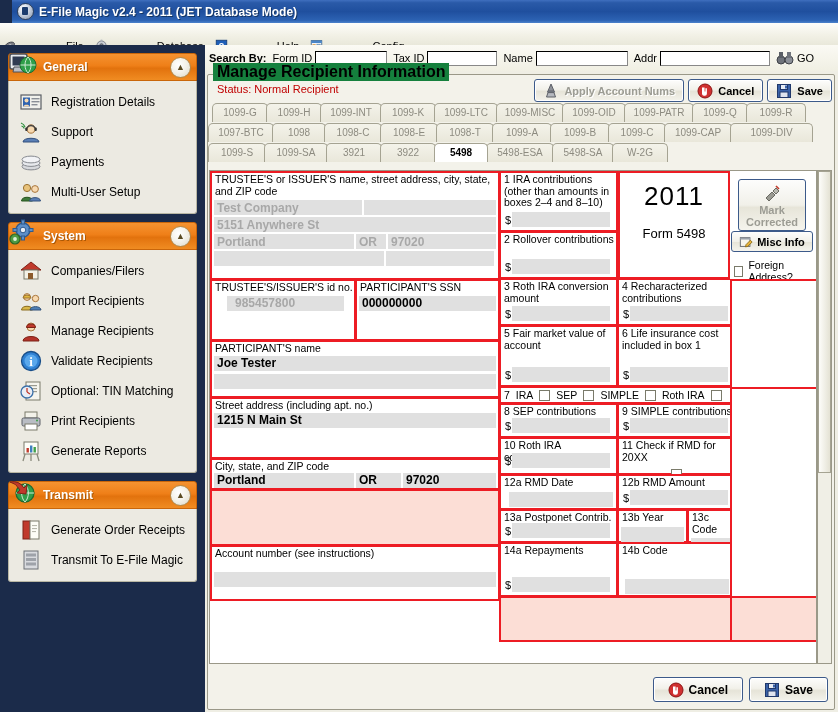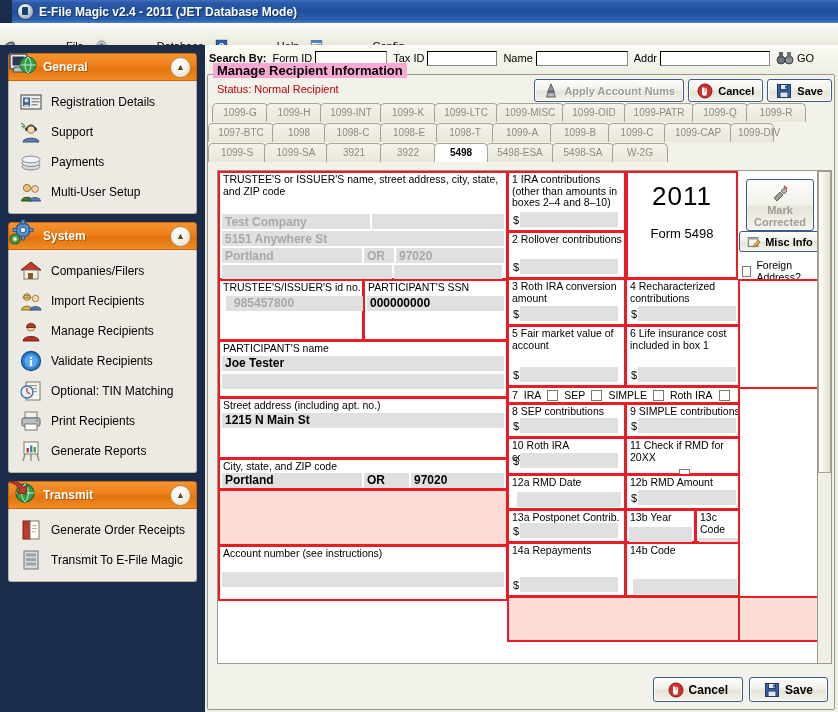--- a/index.html
+++ b/index.html
@@ -87,22 +87,22 @@
   
   .main{
     position:absolute;left:205px;top:71px;width:633px;height:641px;
     background:#efeee4;
   }
   .gbox{
     position:absolute;left:2px;top:3px;width:626px;height:634px;
     border:1px solid #9a9888;border-radius:2px;background:#f3f2ea;
   }
   .gbox-title{
-    position:absolute;left:8px;top:-8px;background:#f9a8d4;padding:0 4px;
-    font-weight:bold;font-size:13px;color:#000;
+    position:absolute;left:8px;top:-8px;background:#15803d;padding:0 4px;
+    font-weight:bold;font-size:16px;color:#000;
   }
   .status{position:absolute;left:12px;top:12px;font-size:11px;color:#c00000;}
 
   .topbtns{position:absolute;right:6px;top:8px;display:flex;gap:4px;}
   .xpbtn{
     display:flex;align-items:center;justify-content:center;gap:5px;
     height:21px;padding:0 8px;font-size:11px;font-weight:bold;
     background:linear-gradient(to bottom,#fdfdfc 0%,#f2f1ea 45%,#e6e4d8 55%,#f4f3ec 100%);
     border:1px solid #3c5a8a;border-radius:3px;color:#000;cursor:pointer;
     box-shadow:inset 0 0 0 1px #fff;
@@ -118,21 +118,21 @@
     height:19px;line-height:18px;padding:0 7px;font-size:10px;color:#8d8b80;
     background:linear-gradient(to bottom,#f4f3ea 0%,#e9e7da 100%);
     border:1px solid #a5a392;border-bottom:none;border-radius:5px 5px 0 0;
     margin-right:-2px;text-align:center;white-space:nowrap;cursor:pointer;
     box-sizing:border-box;position:relative;
   }
   .tab.sel{color:#000;font-weight:bold;background:#fff;z-index:5;}
 
   
   .formwrap{
-    position:absolute;left:12px;top:99px;width:606px;height:492px;
+    position:absolute;left:4px;top:99px;width:606px;height:492px;
     background:#fff;border:1px solid #9a9888;overflow:hidden;
   }
   .fscroll{
     position:absolute;right:6px;top:99px;width:13px;height:492px;
     background:#f0efe6;border:1px solid #9a9888;
   }
   .fscroll .thumb{
     position:absolute;left:0;top:0;width:11px;height:300px;
     background:linear-gradient(to right,#fdfdfa,#e4e2d4);border:1px solid #a5a392;
   }
@@ -478,60 +478,60 @@
       <div class="tabrow r2">
         <div class="tab" style="width:66px">1097-BTC</div>
         <div class="tab" style="width:54px">1098</div>
         <div class="tab" style="width:58px">1098-C</div>
         <div class="tab" style="width:58px">1098-E</div>
         <div class="tab" style="width:58px">1098-T</div>
         <div class="tab" style="width:60px">1099-A</div>
         <div class="tab" style="width:60px">1099-B</div>
         <div class="tab" style="width:58px">1099-C</div>
         <div class="tab" style="width:68px">1099-CAP</div>
-        <div class="tab" style="width:44px">1099-DIV</div>
+        <div class="tab" style="width:83px">1099-DIV</div>
       </div>
       <div class="tabrow r2">
         <div class="tab" style="width:58px">1099-S</div>
         <div class="tab" style="width:64px">1099-SA</div>
         <div class="tab" style="width:56px">3921</div>
         <div class="tab" style="width:56px">3922</div>
         <div class="tab sel" style="width:54px">5498</div>
         <div class="tab" style="width:68px">5498-ESA</div>
         <div class="tab" style="width:62px">5498-SA</div>
         <div class="tab" style="width:56px">W-2G</div>
       </div>
     </div>
 
     <div class="formwrap">
       <div class="form">
 
         <div class="cell" style="left:0;top:0;width:290px;height:109px">
           <div class="clabel">TRUSTEE'S or ISSUER'S name, street address, city, state, and ZIP code</div>
-          <div class="row" style="margin-top:17px">
+          <div class="row" style="margin-top:3px">
             <input class="fld grey" style="width: 148px; margin-left: 2px;" value="Test Company">
             <input class="fld grey" style="width: 132px; margin-left: 2px;" value="">
           </div>
           <div class="row" style="margin-top:2px">
             <input class="fld grey" style="width: 282px; margin-left: 2px;" value="5151 Anywhere St">
           </div>
           <div class="row" style="margin-top:2px">
             <input class="fld grey" style="width: 140px; margin-left: 2px;" value="Portland">
             <input class="fld grey" style="width: 30px; margin-left: 2px;" value="OR">
             <input class="fld grey" style="width: 108px; margin-left: 2px;" value="97020">
           </div>
           <div class="row" style="margin-top:2px">
             <input class="fld grey" style="width: 170px; margin-left: 2px;" value="">
             <input class="fld grey" style="width: 108px; margin-left: 2px;" value="">
           </div>
         </div>
 
         <div class="cell" style="left:0;top:108px;width:146px;height:62px">
           <div class="clabel">TRUSTEE'S/ISSUER'S id no.</div>
-          <input class="fld grey" style="width: 146px; margin: 2px 0px 0px 6px; padding-left: 8px;" value="985457800">
+          <input class="fld grey" style="width: 117px; margin: 2px 0px 0px 15px; padding-left: 8px;" value="985457800">
         </div>
 
         <div class="cell" style="left:145px;top:108px;width:145px;height:62px">
           <div class="clabel">PARTICIPANT'S SSN</div>
           <input class="fld" style="width: 137px; margin: 2px 0px 0px 2px;" value="000000000">
         </div>
 
         <div class="cell" style="left:0;top:169px;width:290px;height:58px">
           <div class="clabel">PARTICIPANT'S name</div>
           <input class="fld" style="width: 282px; margin: 1px 0px 0px 2px;" value="Joe Tester">

